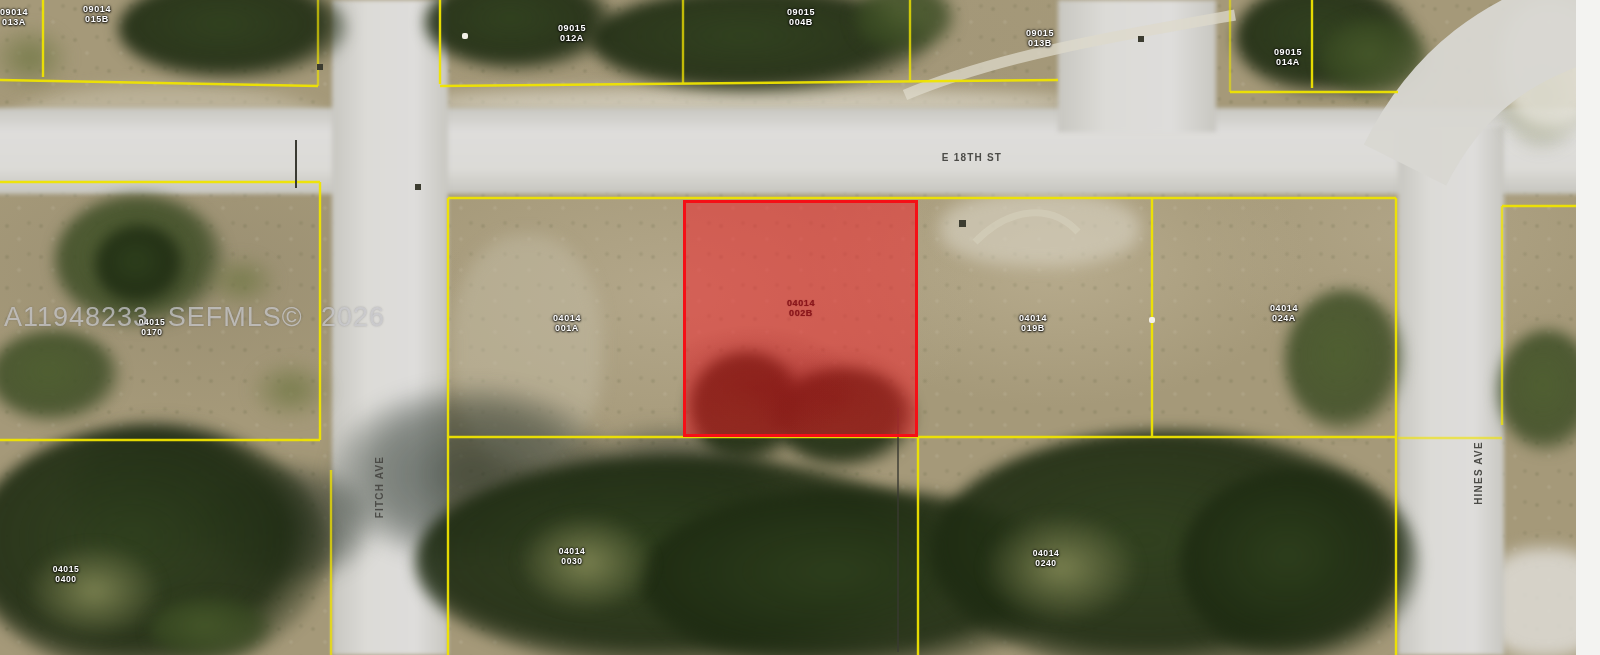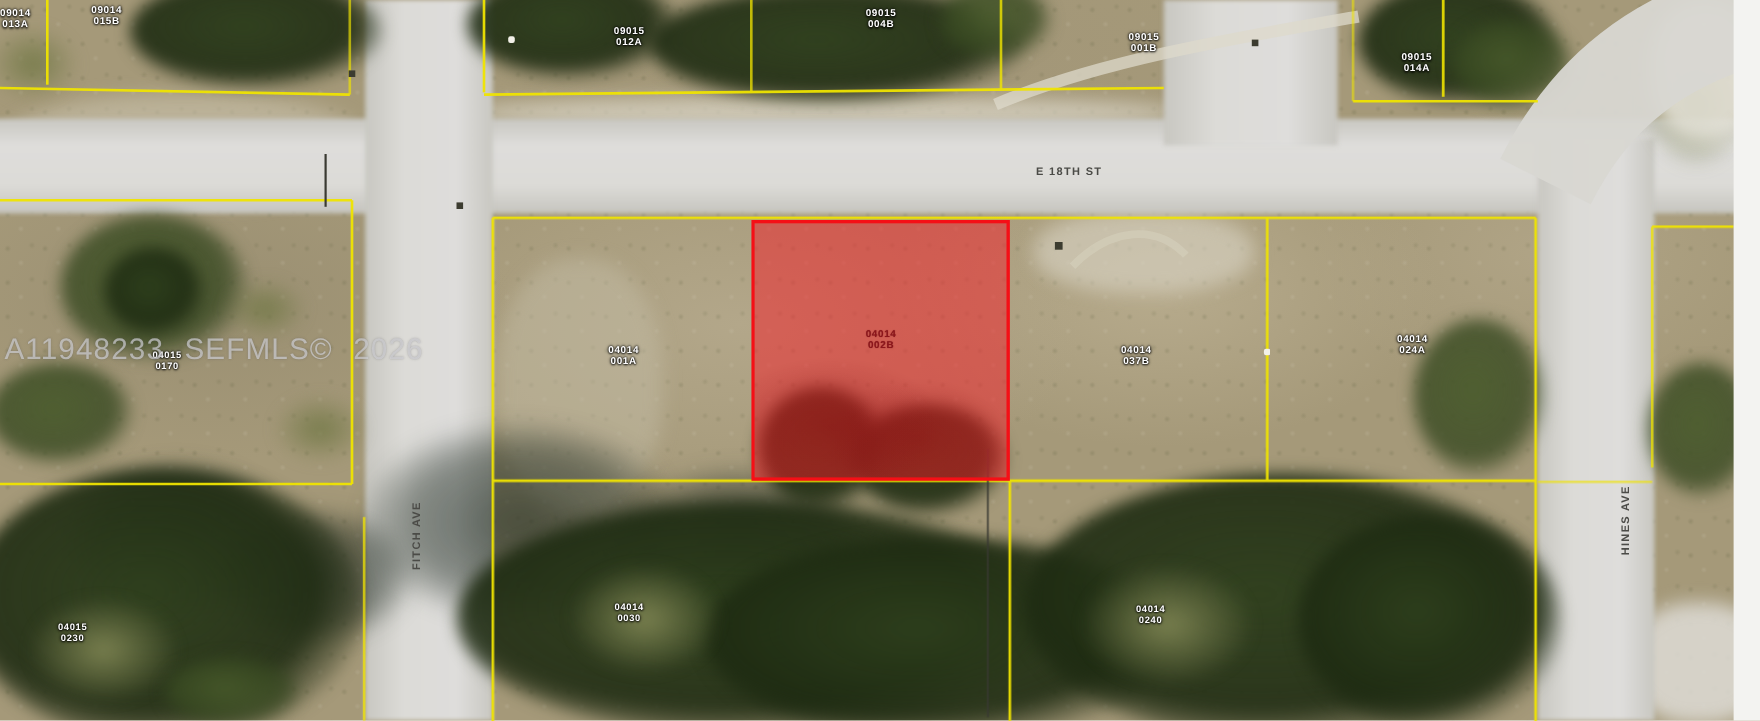--- a/index.html
+++ b/index.html
@@ -195,49 +195,49 @@
   <div class="plabel" style="left:572px;top:33px;">
     <span>09015</span>
     <span>012A</span>
   </div>
   <div class="plabel" style="left:801px;top:17px;">
     <span>09015</span>
     <span>004B</span>
   </div>
   <div class="plabel" style="left:1040px;top:38px;">
     <span>09015</span>
-    <span>001B</span>
+    <span>013B</span>
   </div>
   <div class="plabel" style="left:1288px;top:57px;">
     <span>09015</span>
     <span>014A</span>
   </div>
   <div class="plabel" style="left:567px;top:323px;">
     <span>04014</span>
     <span>001A</span>
   </div>
   <div class="plabel onred" style="left:801px;top:308px;">
     <span>04014</span>
     <span>002B</span>
   </div>
   <div class="plabel" style="left:1033px;top:323px;">
     <span>04014</span>
-    <span>037B</span>
+    <span>019B</span>
   </div>
   <div class="plabel" style="left:1284px;top:313px;">
     <span>04014</span>
     <span>024A</span>
   </div>
   <div class="plabel small" style="left:152px;top:328px;z-index:58;">
     <span>04015</span>
     <span>0170</span>
   </div>
   <div class="plabel small" style="left:66px;top:575px;">
     <span>04015</span>
-    <span>0230</span>
+    <span>0400</span>
   </div>
   <div class="plabel small" style="left:572px;top:557px;">
     <span>04014</span>
     <span>0030</span>
   </div>
   <div class="plabel small" style="left:1046px;top:559px;">
     <span>04014</span>
     <span>0240</span>
   </div>
 

